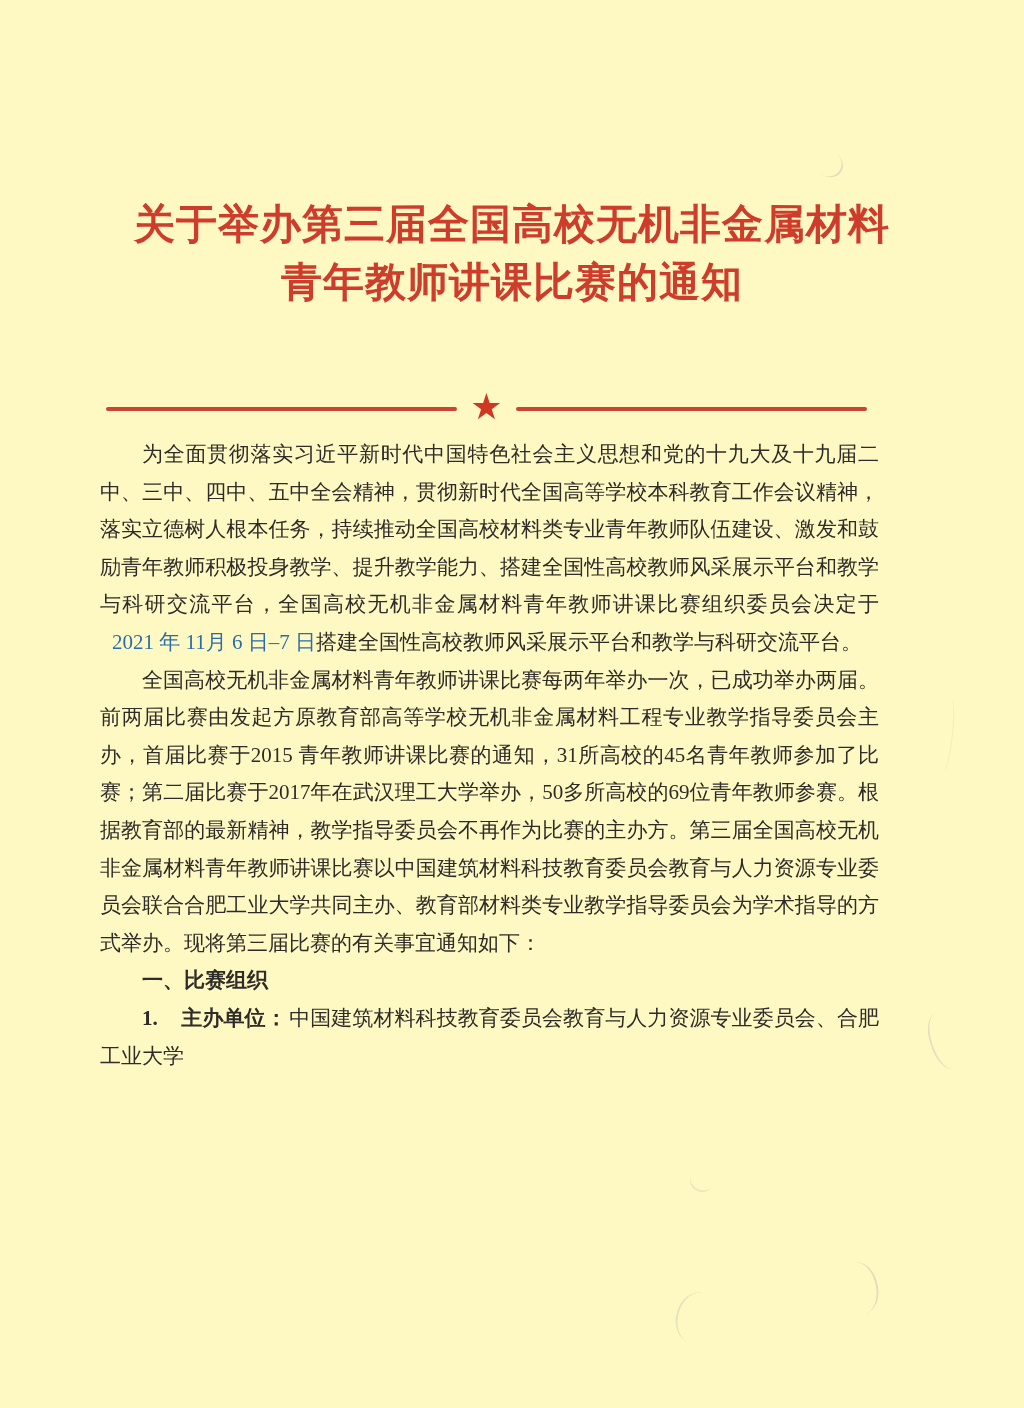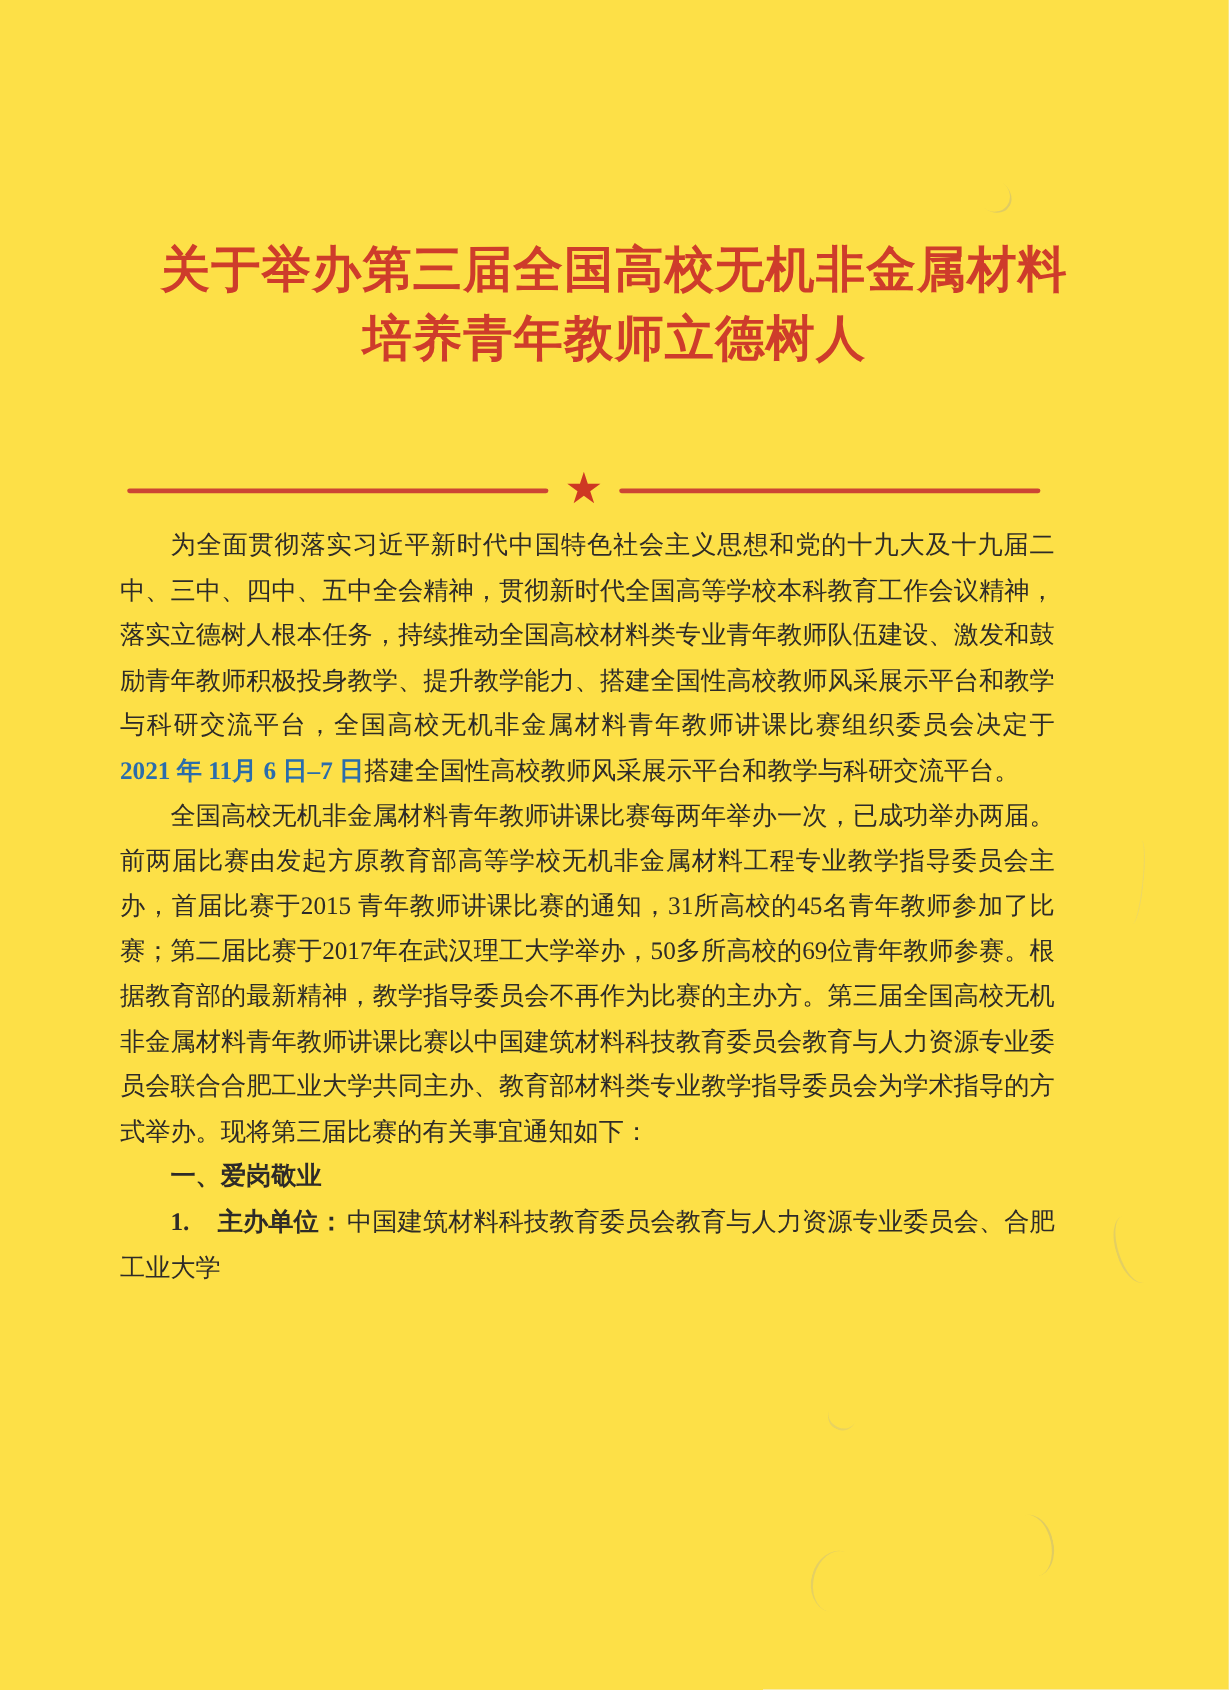--- a/index.html
+++ b/index.html
@@ -5,21 +5,21 @@
   html, body {
     margin: 0;
     padding: 0;
     background: #f2f2f0;
   }
   .page {
     position: relative;
     width: 1024px;
     height: 1408px;
     margin: 0 auto;
-    background: #fde047;
+    background: #fef9c3;
     overflow: hidden;
     font-family: "Liberation Serif", "DejaVu Serif", serif;
     color: #2e2b28;
   }
   
   .title-block {
     position: absolute;
     top: 168px;
     left: 0;
     width: 100%;
@@ -70,21 +70,22 @@
     line-height: 37.6px;
     text-align: justify;
   }
   .doc-body p {
     margin: 0;
     padding: 0;
     text-indent: 2em;
   }
   .blue {
     color: #2b6dab;
-    font-weight: 700;
+    font-weight: 400;
+    margin-left: 12px;
   }
   .heading {
     font-weight: 700;
   }
   .item-num {
     font-weight: 700;
     margin-right: 0.55em;
   }
   .item-label {
     font-weight: 700;
@@ -110,36 +111,36 @@
   .a6 { top: 700px; left: 942px; width: 10px; height: 70px;
         border-right: 1px solid rgba(190,190,190,0.25); transform: rotate(6deg); }
 </style>
 </head>
 <body>
 
 <div class="page">
 
   <h1 class="title-block">
     <span class="title-line">关于举办第三届全国高校无机非金属材料</span>
-    <span class="title-line">培养青年教师立德树人</span>
+    <span class="title-line">青年教师讲课比赛的通知</span>
   </h1>
 
   <div class="divider">
     <span class="rule"></span>
     <span class="star">★</span>
     <span class="rule"></span>
   </div>
 
   <div class="doc-body">
     <p><span>为全面贯彻落实习近平新时代中国特色社会主义思想和党的十九大及十九届二中、三中、四中、五中全会精神，贯彻新时代全国高等学校本科教育工作会议精神，落实立德树人根本任务，持续推动全国高校材料类专业青年教师队伍建设、激发和鼓励青年教师积极投身教学、提升教学能力、搭建全国性高校教师风采展示平台和教学与科研交流平台，全国高校无机非金属材料青年教师讲课比赛组织委员会决定于 </span><span class="blue">2021 年 11月 6 日–7 日</span><span>搭建全国性高校教师风采展示平台和教学与科研交流平台。</span></p>
 
 
     <p>全国高校无机非金属材料青年教师讲课比赛每两年举办一次，已成功举办两届。前两届比赛由发起方原教育部高等学校无机非金属材料工程专业教学指导委员会主办，首届比赛于2015 青年教师讲课比赛的通知，31所高校的45名青年教师参加了比赛；第二届比赛于2017年在武汉理工大学举办，50多所高校的69位青年教师参赛。根据教育部的最新精神，教学指导委员会不再作为比赛的主办方。第三届全国高校无机非金属材料青年教师讲课比赛以中国建筑材料科技教育委员会教育与人力资源专业委员会联合合肥工业大学共同主办、教育部材料类专业教学指导委员会为学术指导的方式举办。现将第三届比赛的有关事宜通知如下：</p>
 
-    <p class="heading">一、爱岗敬业</p>
+    <p class="heading">一、比赛组织</p>
 
     <p><span class="item-num">1.</span><span class="item-label">主办单位：</span><span>中国建筑材料科技教育委员会教育与人力资源专业委员会、合肥工业大学</span></p>
   </div>
 
   <div class="artifact a1"></div>
   <div class="artifact a2"></div>
   <div class="artifact a3"></div>
   <div class="artifact a4"></div>
   <div class="artifact a5"></div>
   <div class="artifact a6"></div>

